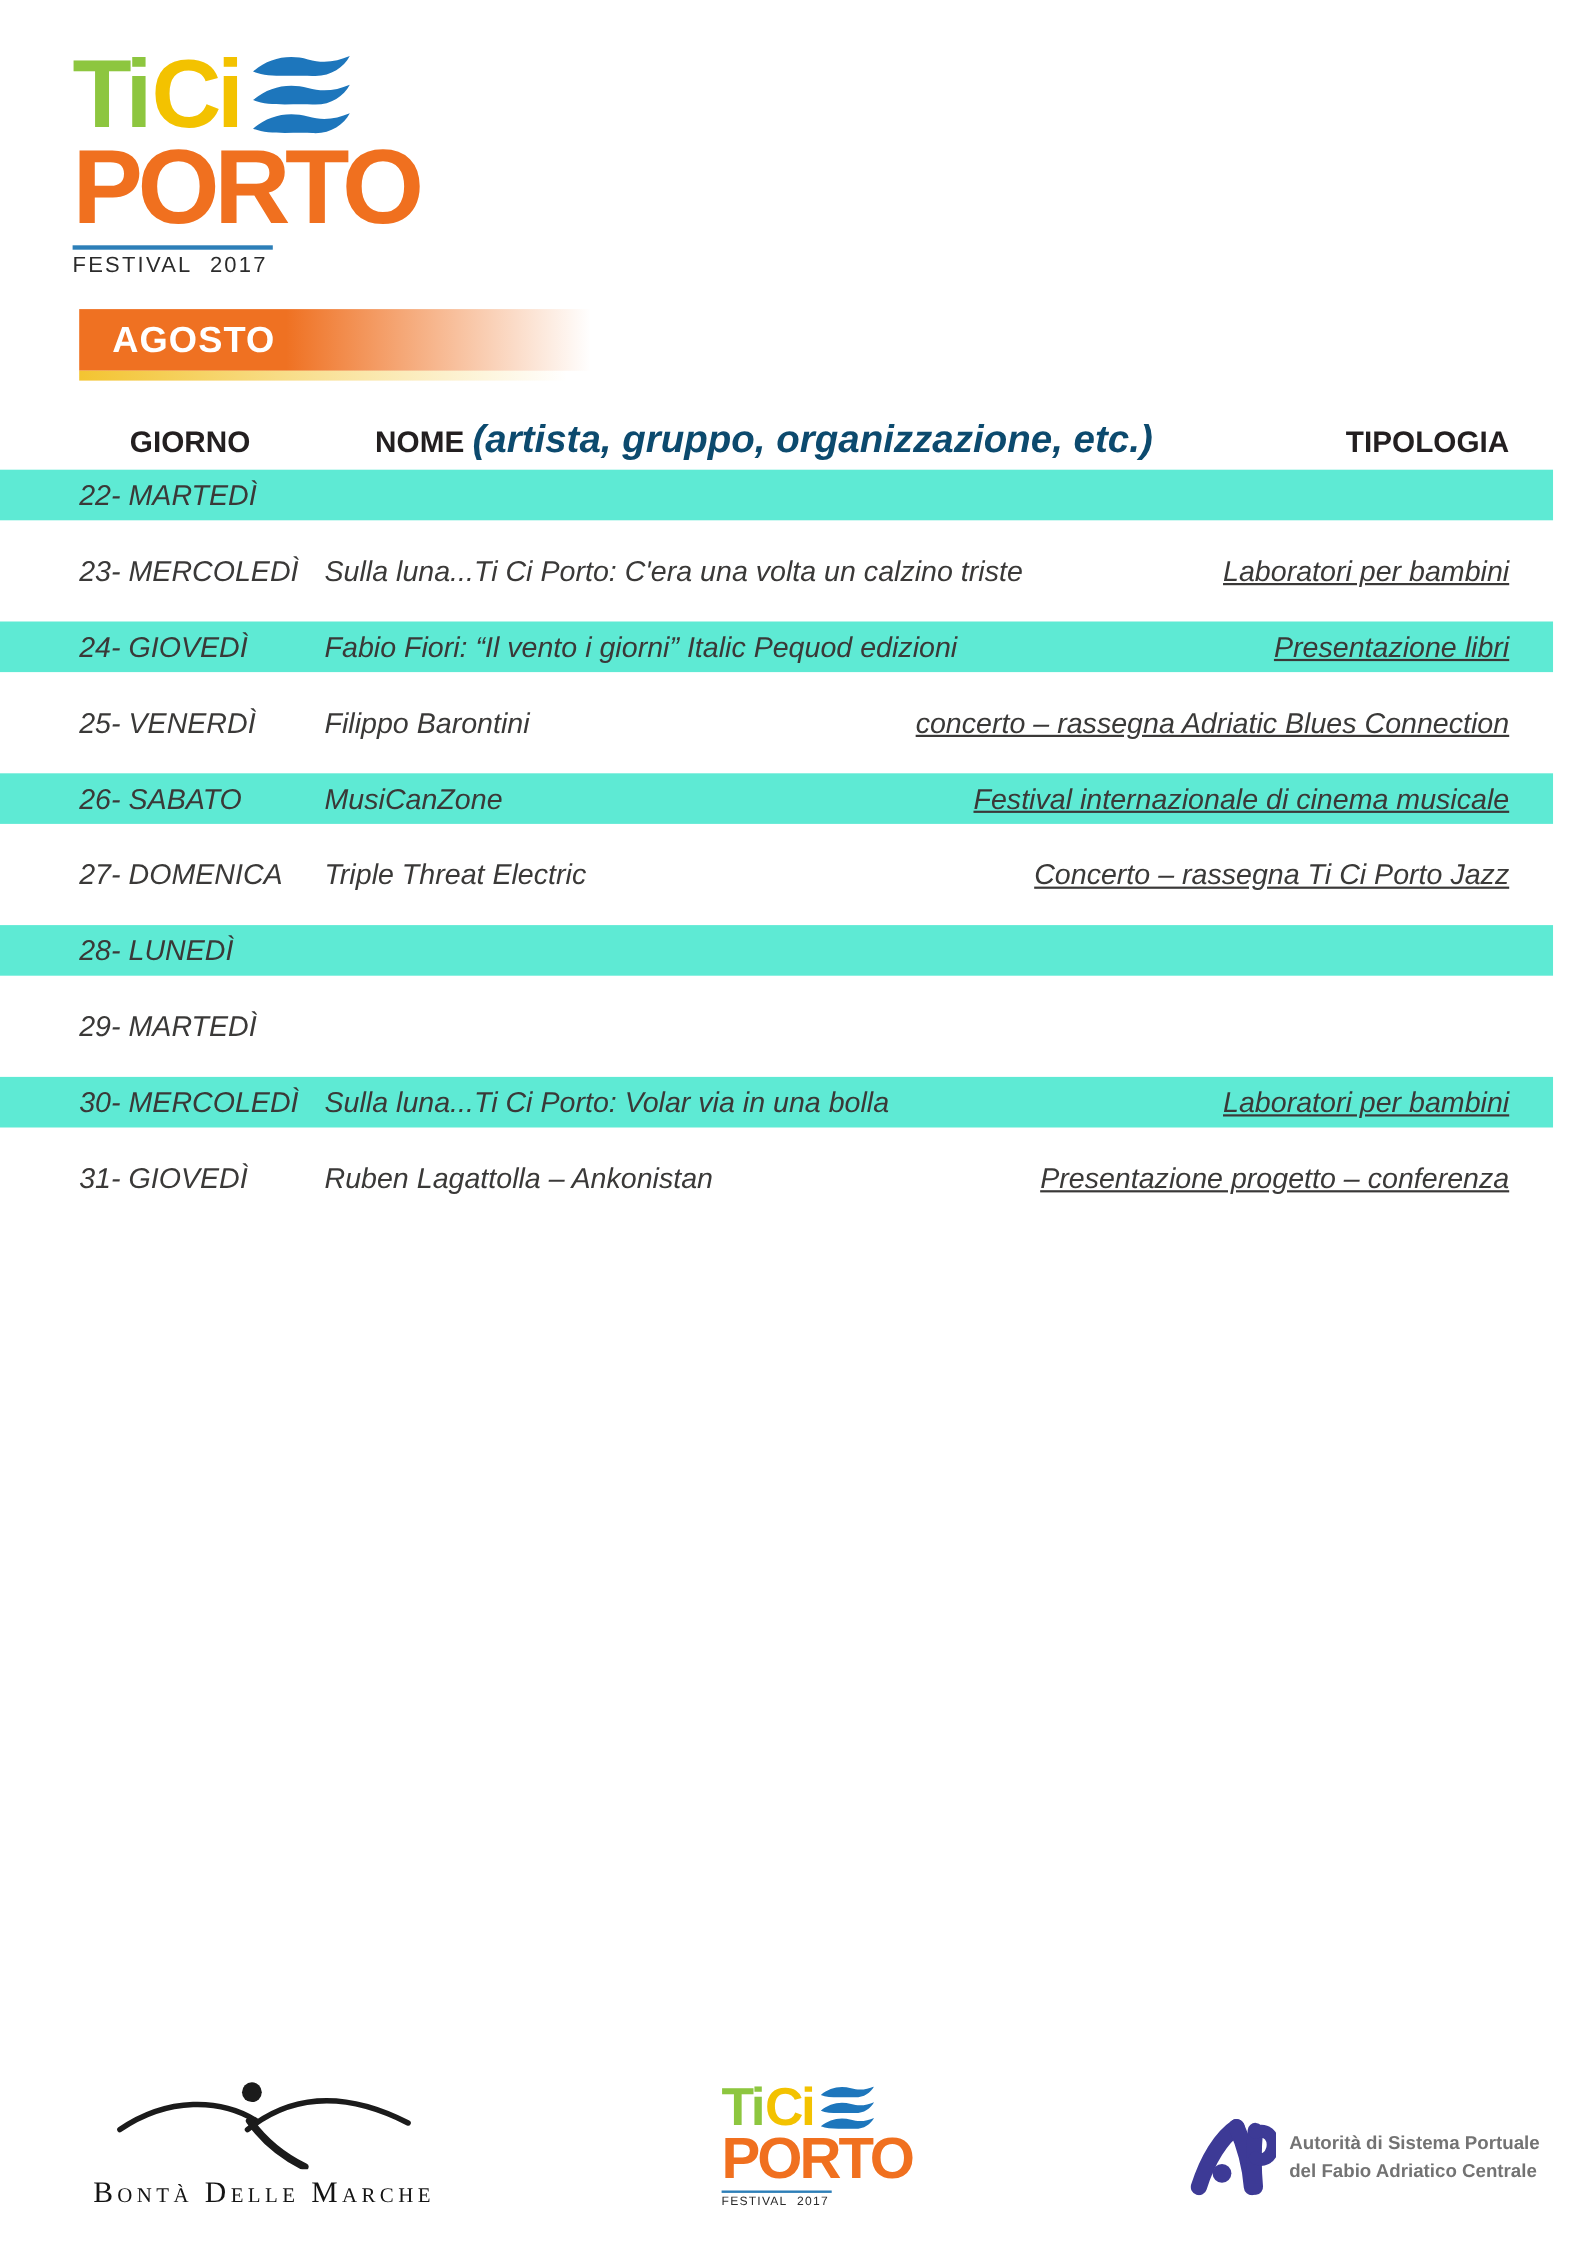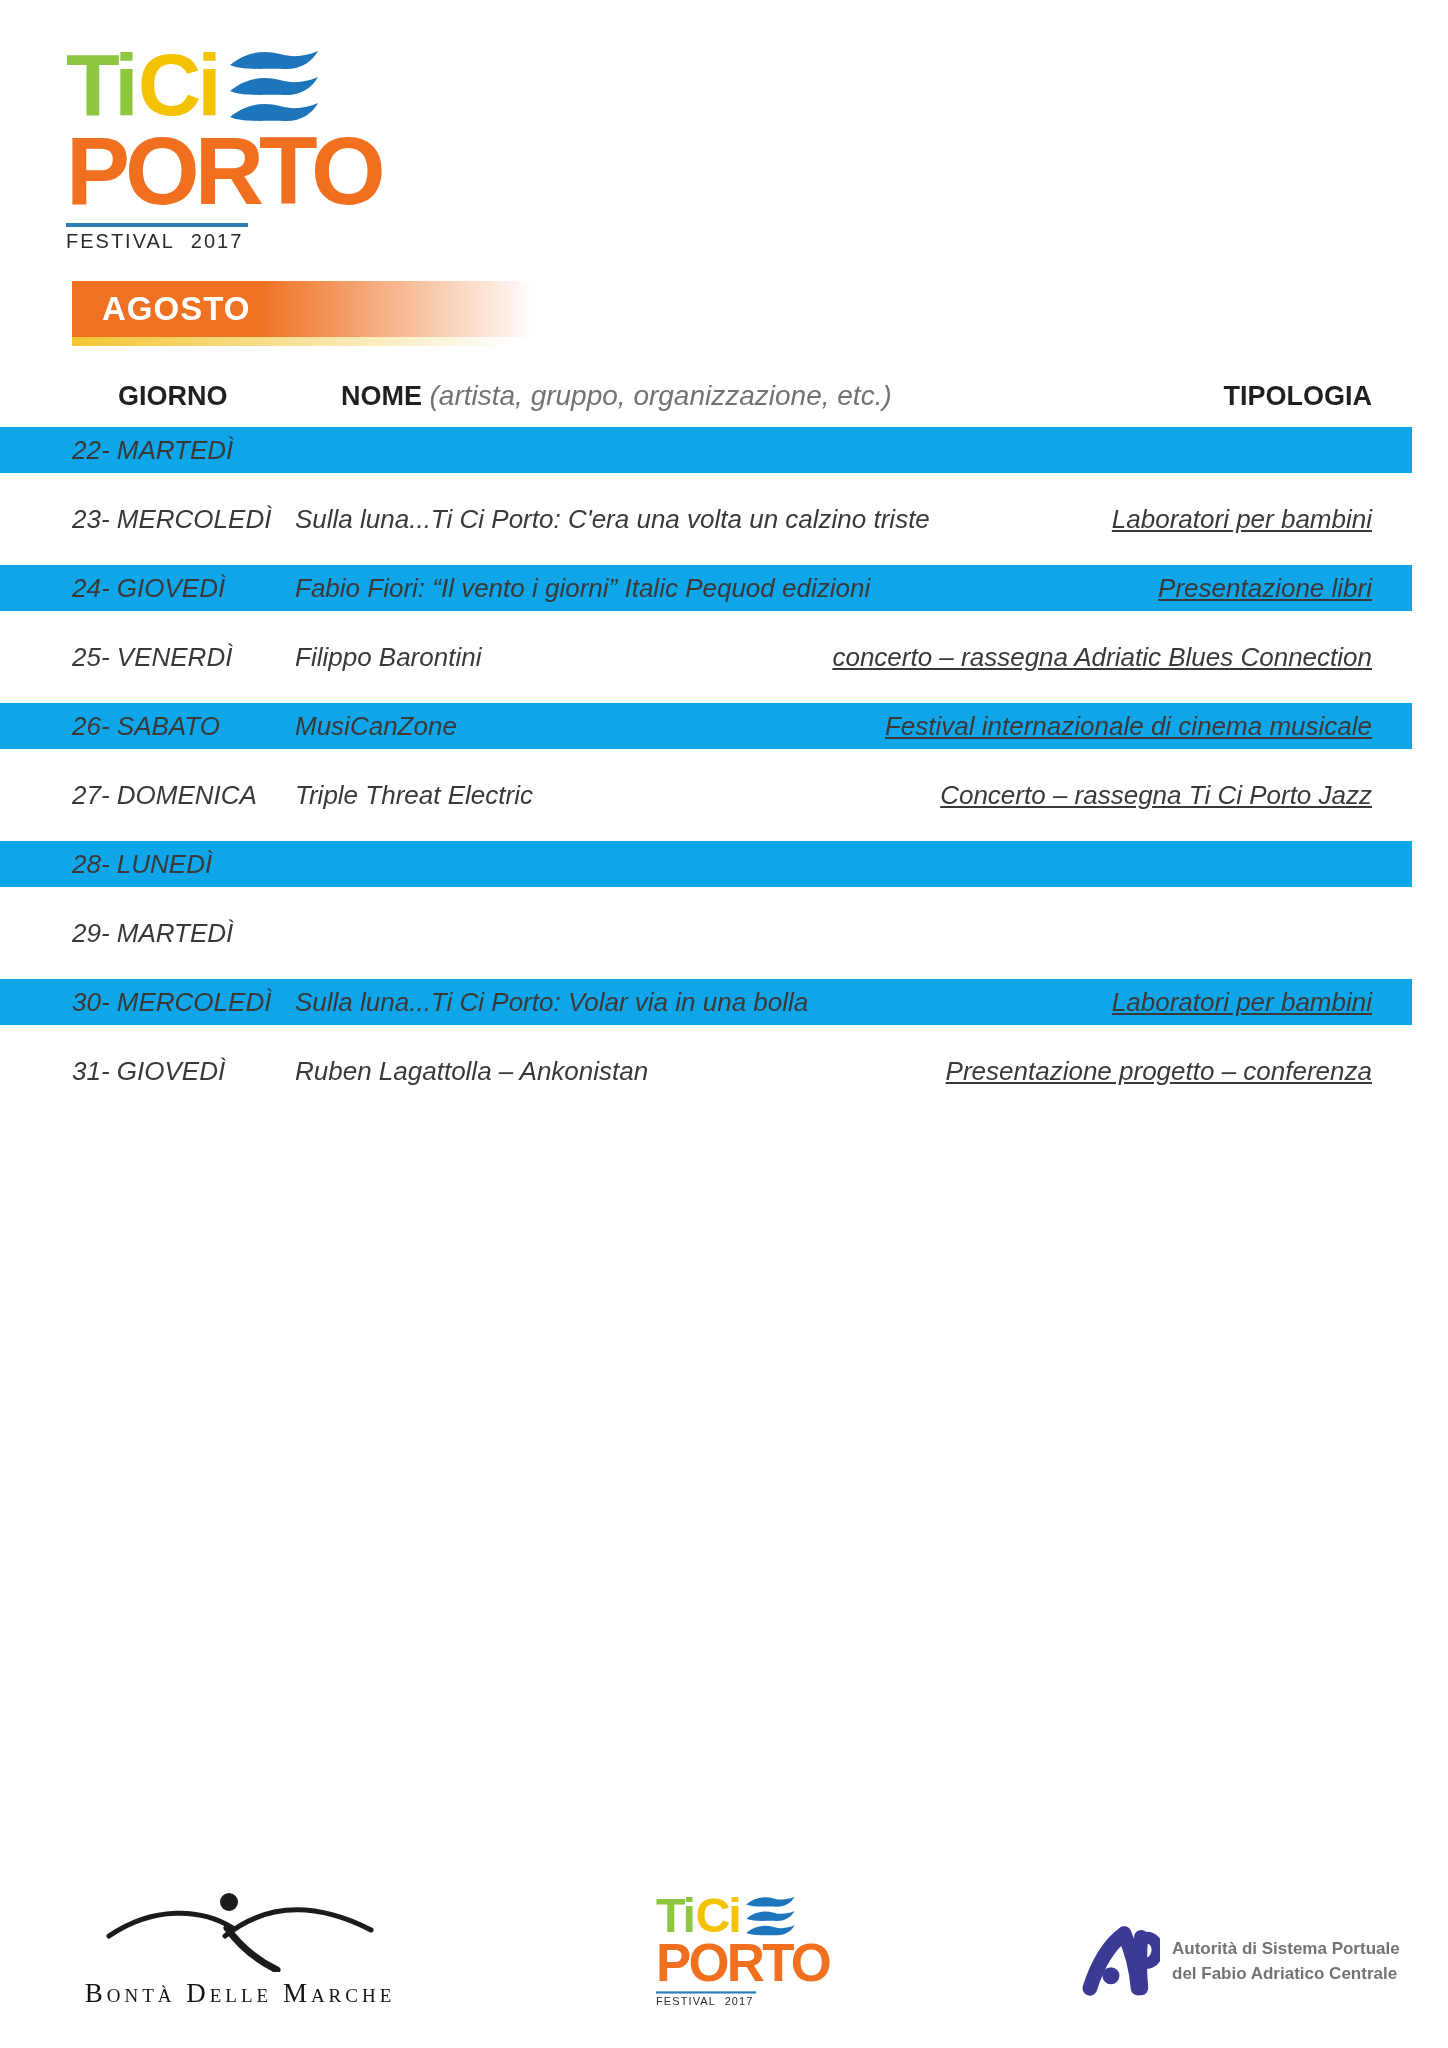--- a/index.html
+++ b/index.html
@@ -26,27 +26,27 @@
   .banner-label { font-size:33px; font-weight:700; color:#ffffff; line-height:56px;
                   padding-left:30px; letter-spacing:1px; }
   .gold-strip { position:absolute; left:72px; top:337px; width:462px; height:9px;
                 background:linear-gradient(90deg,#f3c431 0%,rgba(243,196,49,0) 96%); }
 
   
   .table-header { position:absolute; left:0; right:0; top:380px; display:flex; align-items:baseline;
                   font-size:27px; font-weight:700; color:#231f20;padding-left:46px; }
   .th-day  { width:223px; padding-left:72px; flex:0 0 auto; }
   .th-name { flex:1; white-space:nowrap; }
-  .th-note { font-weight:400; font-style:italic; font-size:28px; color:#737373; }
+  .th-note { font-weight:700; font-style:italic; font-size:35px; color:#0c4a6e; }
   .th-type { flex:0 0 auto; text-align:right; padding-right:40px; }
 
   .table-body { position:absolute; left:0; right:0; top:427px; }
   .row { height:46px; margin-bottom:23px; display:flex; align-items:center;
          font-style:italic; font-size:26px; color:#3a3938; }
-  .row.shaded { background:#0ea5e9; }
+  .row.shaded { background:#5eead4; }
   .cell.day  { width:223px; padding-left:72px; flex:0 0 auto; white-space:nowrap; }
   .cell.name { flex:0 0 auto; white-space:nowrap; }
   .cell.type { flex:1; text-align:right; padding-right:40px; white-space:nowrap;text-decoration:underline; }
 
   
   .bonta-logo { position:absolute; left:70px; top:1892px; width:340px; text-align:center; }
   .bonta-figure { display:block; margin:0 auto; }
   .bonta-label { margin-top:6px; font-family:"Liberation Serif", serif; font-variant:small-caps;
                  font-size:27px; letter-spacing:4px; color:#141414; white-space:nowrap; }
 

